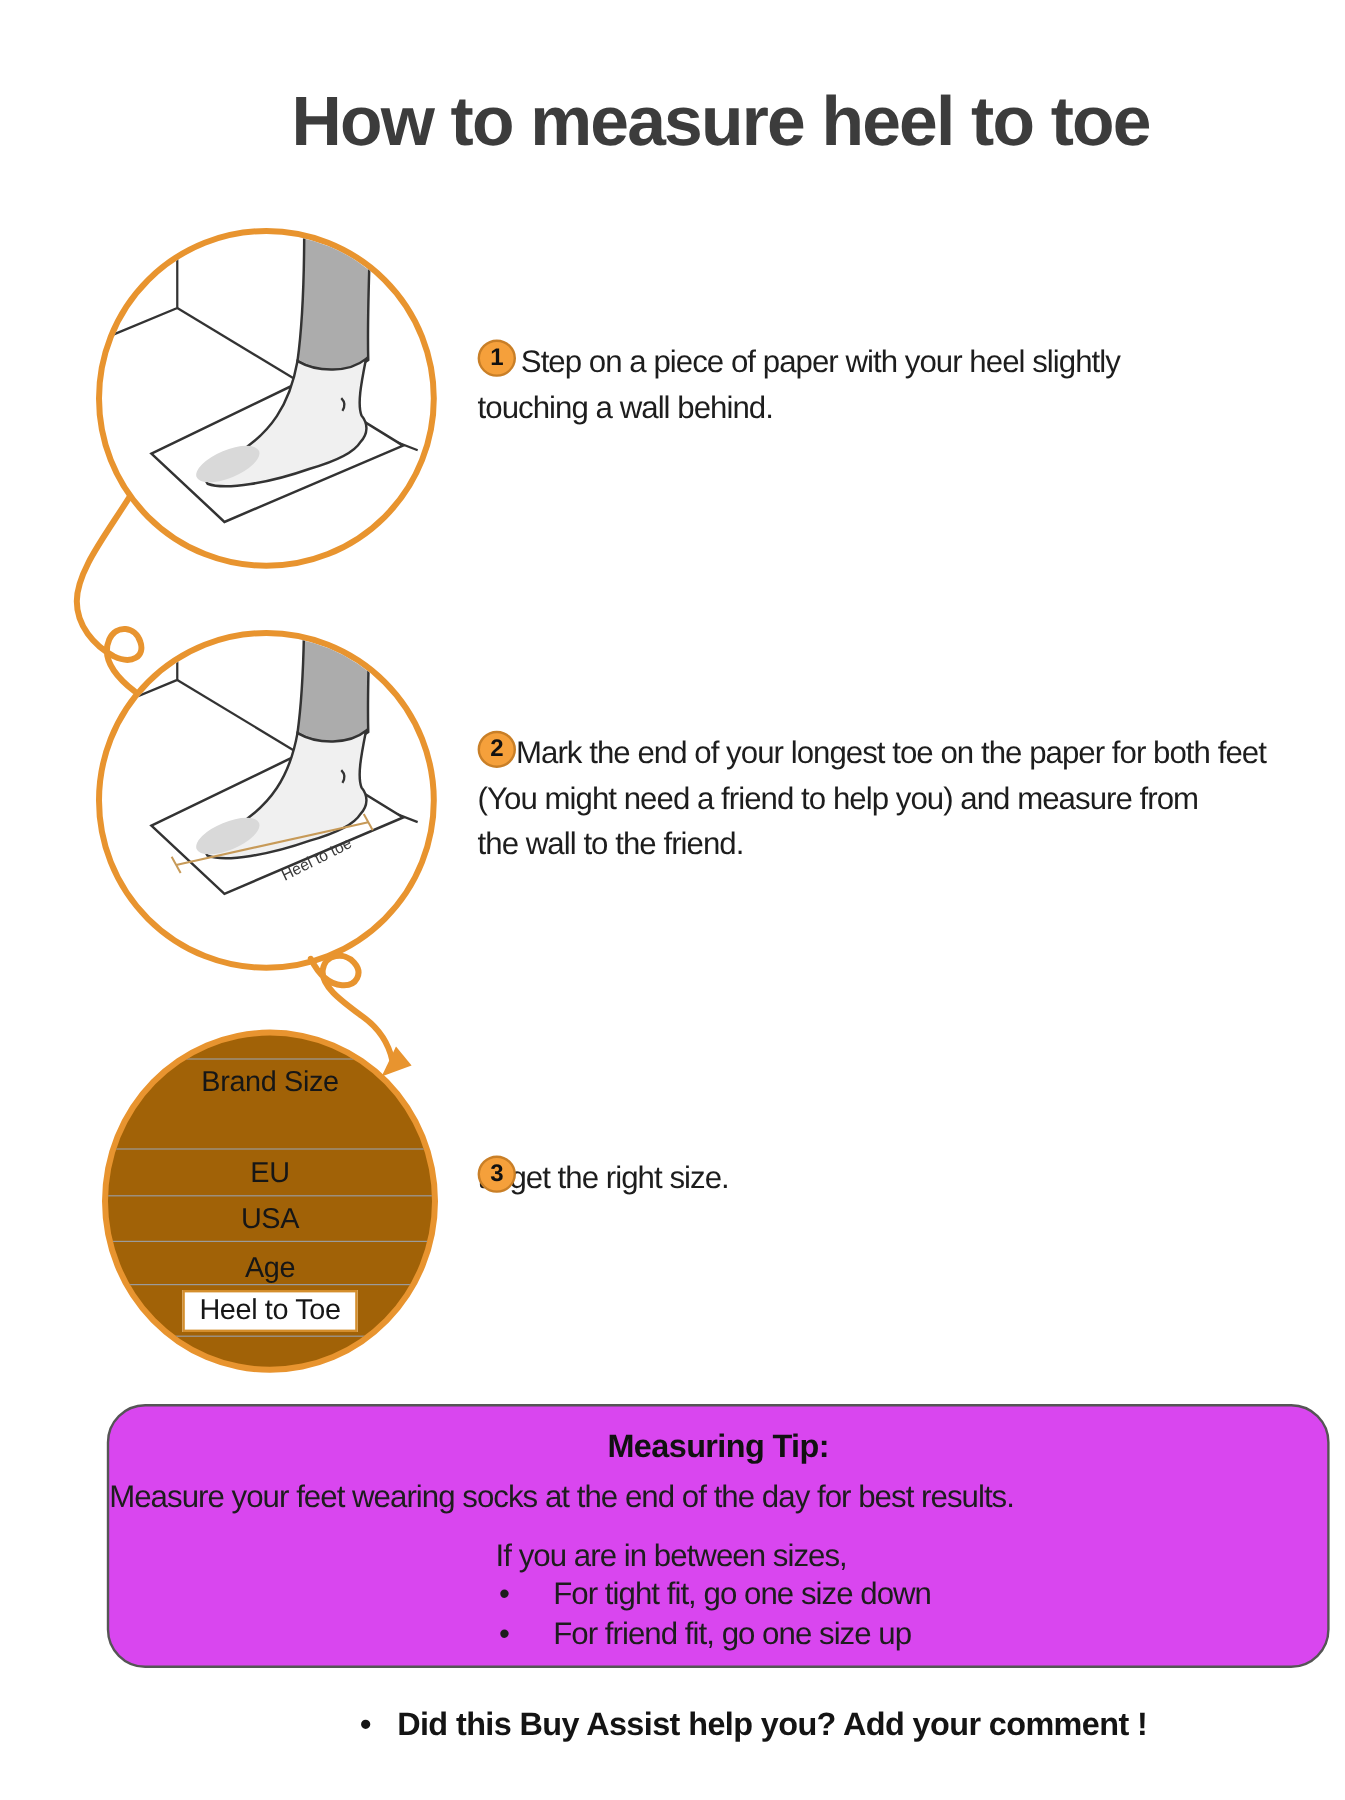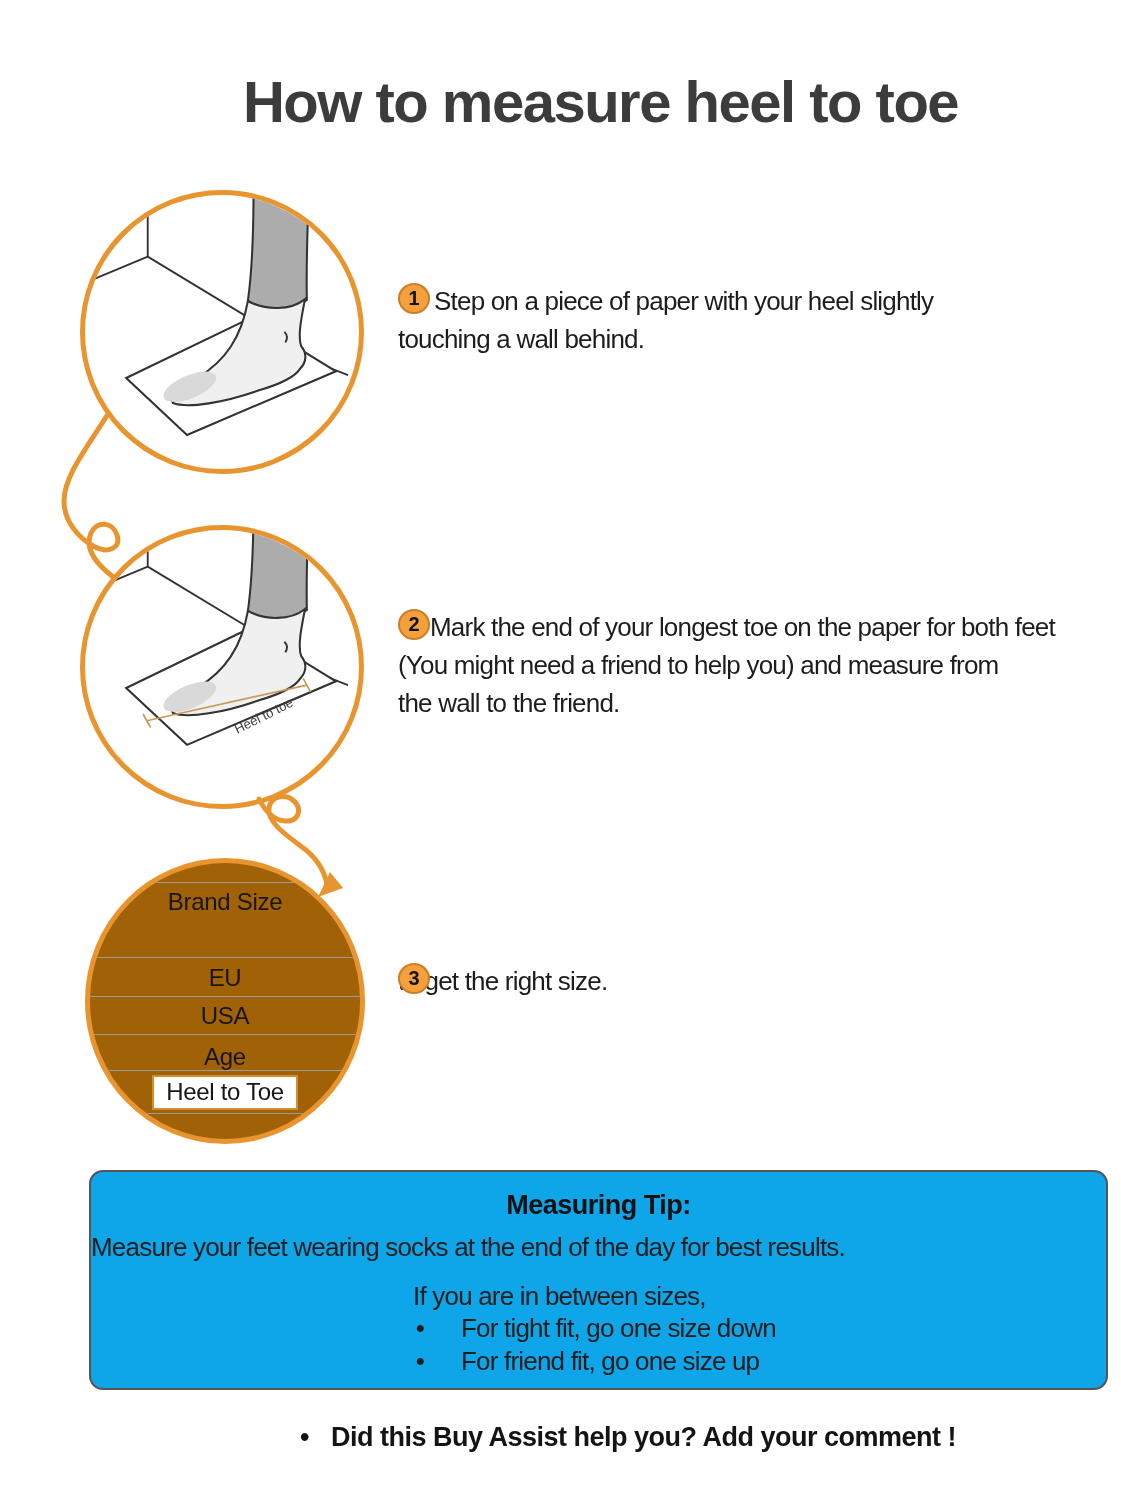--- a/index.html
+++ b/index.html
@@ -44,21 +44,21 @@
     position:absolute;left:0;top:1px;width:32px;height:31px;border-radius:50%;
     background:#F5A03B;border:2px solid #C97F27;box-sizing:border-box;
     display:flex;align-items:center;justify-content:center;
     font-size:20px;font-weight:700;color:#111;
   }
   .step-lines{margin-left:0;font-size:26px;line-height:38px;letter-spacing:-0.8px;color:#1d1d1d;}
   .step-lines .first{padding-left:36px;}
   
   .tip-box{
     position:absolute;left:89px;top:1170px;width:1015px;height:216px;
-    border:2px solid #555;border-radius:14px;background:#0ea5e9;z-index:2;
+    border:2px solid #555;border-radius:32px;background:#d946ef;z-index:2;
   }
   .tip-heading{margin-top:18px;text-align:center;font-size:27px;font-weight:700;color:#111;letter-spacing:-0.5px;}
   .tip-line1{margin-top:11px;font-size:26px;letter-spacing:-0.8px;color:#1d1d1d;}
   .tip-list{position:absolute;left:322px;top:108px;font-size:26px;letter-spacing:-0.8px;color:#1d1d1d;}
   .tip-intro{line-height:32px;}
   .tip-bullet-row{display:flex;gap:24px;line-height:33px;}
   .tip-bullet-row .marker{width:14px;text-align:center;}
   .tip-bullet-row .btext{padding-left:10px;}
   
   .footer-note{

